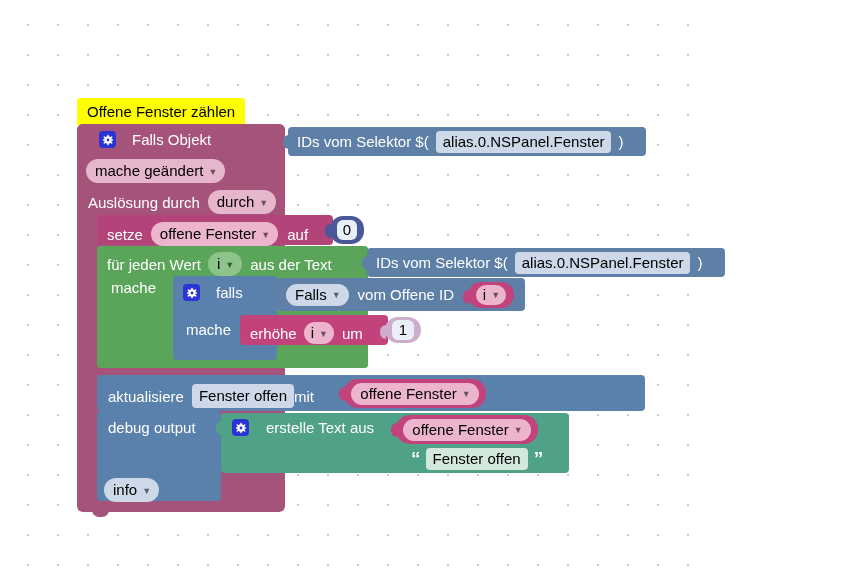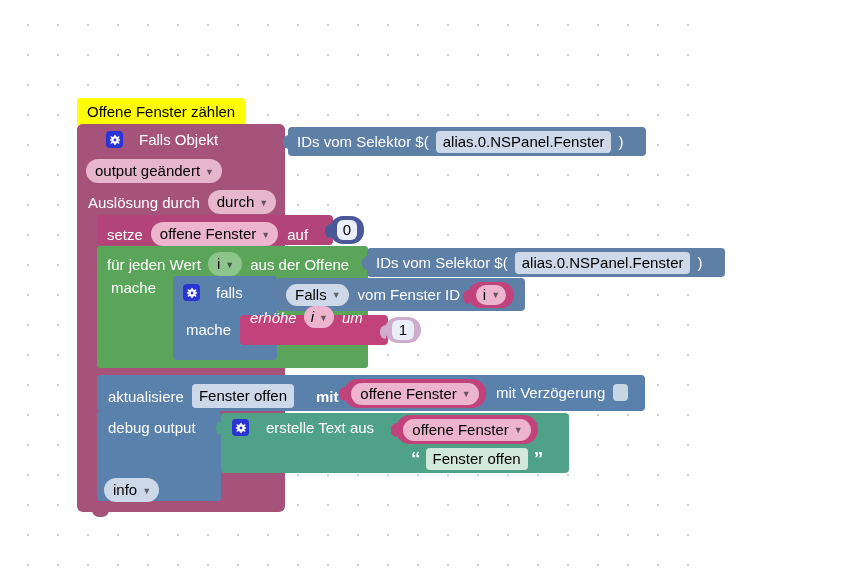--- a/index.html
+++ b/index.html
@@ -140,21 +140,21 @@
     <span>Offene Fenster zählen</span>
   </div>
 
   <div class="blk c-hat" style="left:77px; top:124px; width:208px; height:382px; border-radius:6px 6px 4px 4px;"></div>
 
   <div class="blk c-hat" style="left:77px; top:124px; width:208px; height:91px; border-radius:6px 6px 0 0;"></div>
 
   <div class="blk c-hat" style="left:77px; top:494px; width:208px; height:18px; border-radius:0 0 6px 6px;"></div>
   <div class="blk c-hat" style="left:92px; top:510px; width:17px; height:7px; border-radius:0 0 7px 7px;"></div>
 
-  <div class="row" style="left:106px; top:131px;justify-content:flex-end;">
+  <div class="row" style="left:99px; top:131px;justify-content:flex-end;">
     <span class="gear">
       <svg width="11" height="11" viewBox="0 0 24 24" aria-hidden="true">
         <path fill="#ffffff" d="M12 8.5a3.5 3.5 0 100 7 3.5 3.5 0 000-7zm0 5.2a1.7 1.7 0 110-3.4 1.7 1.7 0 010 3.4z"></path>
         <path fill="#ffffff" d="M20 13.6v-3.2l-2.3-.4a6 6 0 00-.7-1.7l1.3-1.9-2.2-2.2-1.9 1.3a6 6 0 00-1.7-.7L12.4 2.5H9.2L8.8 4.8a6 6 0 00-1.7.7L5.2 4.2 3 6.4l1.3 1.9a6 6 0 00-.7 1.7L1.3 10.4v3.2l2.3.4a6 6 0 00.7 1.7L3 17.6l2.2 2.2 1.9-1.3a6 6 0 001.7.7l.4 2.3h3.2l.4-2.3a6 6 0 001.7-.7l1.9 1.3 2.2-2.2-1.3-1.9a6 6 0 00.7-1.7l2.3-.4z" opacity="0"></path>
         <path fill="#ffffff" d="M12 2.2l1.5 2.1 2.5-.5.6 2.5 2.4 1-1 2.4 1.6 2-2 1.6.4 2.5-2.5.5-1.1 2.3-2.4-1-2.4 1-1.1-2.3-2.5-.5.4-2.5-2-1.6 1.6-2-1-2.4 2.4-1 .6-2.5 2.5.5z" opacity="0"></path>
       </svg>
       <svg width="12" height="12" viewBox="0 0 20 20" style="position:absolute" aria-hidden="true">
         <circle cx="10" cy="10" r="6.2" fill="#ffffff"></circle>
         <circle cx="10" cy="10" r="2.3" fill="#2a34d4"></circle>
         <g fill="#ffffff">
@@ -167,21 +167,21 @@
           <rect x="14.6" y="3.6" width="2.4" height="3.6" rx="1" transform="rotate(45 15.8 5.4)"></rect>
           <rect x="3.0" y="12.8" width="2.4" height="3.6" rx="1" transform="rotate(45 4.2 14.6)"></rect>
         </g>
       </svg>
     </span>
     <span class="lbl" style="margin-left:16px;">Falls Objekt</span>
   </div>
 
   <div class="row" style="left:86px; top:159px;">
     <span class="dd pill-hat">
-      <span>output geändert</span>
+      <span>mache geändert</span>
       <span class="car">▼</span>
     </span>
   </div>
 
   <div class="row" style="left:88px; top:190px;">
     <span class="lbl">Auslösung durch</span>
     <span class="dd pill-hat" style="margin-left:8px;">
       <span>durch</span>
       <span class="car">▼</span>
     </span>
@@ -214,21 +214,21 @@
   <div class="blk c-loop" style="left:97px; top:246px; width:271px; height:122px; border-radius:4px;"></div>
   <div class="blk c-loop" style="left:97px; top:246px; width:271px; height:28px; border-radius:4px 4px 0 0;"></div>
   <div class="blk c-loop" style="left:97px; top:352px; width:271px; height:16px; border-radius:0 0 4px 4px;"></div>
 
   <div class="row" style="left:107px; top:252px;">
     <span class="lbl">für jeden Wert</span>
     <span class="dd" style="margin-left:7px; background:#8cc48c;">
       <span>i</span>
       <span class="car">▼</span>
     </span>
-    <span class="lbl" style="margin-left:8px;">aus der Offene</span>
+    <span class="lbl" style="margin-left:8px;">aus der Text</span>
   </div>
 
   <div class="row" style="left:111px; top:279px;">
     <span class="lbl">mache</span>
   </div>
 
   <div class="blk c-sel plug" style="left:367px; top:248px; width:358px; height:29px;">
     <div class="row" style="left:9px; top:0; height:29px;">
       <span class="lbl">IDs vom Selektor $(</span>
       <span class="fld pill-sel" style="margin-left:7px;">alias.0.NSPanel.Fenster</span>
@@ -262,67 +262,63 @@
   <div class="row" style="left:186px; top:321px;">
     <span class="lbl">mache</span>
   </div>
 
   <div class="blk c-sel plug" style="left:277px; top:278px; width:248px; height:33px;">
     <div class="row" style="left:9px; top:0; height:33px;">
       <span class="dd pill-sel">
         <span>Falls</span>
         <span class="car">▼</span>
       </span>
-      <span class="lbl" style="margin-left:9px;">vom Fenster ID</span>
+      <span class="lbl" style="margin-left:9px;">vom Offene ID</span>
     </div>
   </div>
 
   <div class="blk c-varg plug" style="left:468px; top:282px; width:46px; height:26px; border-radius:13px;">
     <div class="row" style="left:0; top:0; width:46px; height:26px; justify-content:center;">
       <span class="dd pill-var" style="padding:2px 6px 3px 7px;">
         <span>i</span>
         <span class="car">▼</span>
       </span>
     </div>
   </div>
 
   <div class="blk c-varg" style="left:240px; top:315px; width:148px; height:30px; border-radius:4px;"></div>
-  <div class="row" style="left:250px; top:306px;font-style:italic;">
+  <div class="row" style="left:250px; top:322px;">
     <span class="lbl">erhöhe</span>
     <span class="dd pill-var" style="margin-left:7px; padding:2px 6px 3px 7px;">
       <span>i</span>
       <span class="car">▼</span>
     </span>
     <span class="lbl" style="margin-left:8px;">um</span>
   </div>
 
   <div class="blk c-num2 plug" style="left:385px; top:317px; width:36px; height:26px; border-radius:13px;">
     <div class="row" style="left:0; top:0; width:36px; height:26px; justify-content:center;">
       <span class="fld pill-num" style="border-radius:6px; padding:2px 7px 3px 7px;">1</span>
     </div>
   </div>
 
   <div class="blk c-act" style="left:97px; top:375px; width:548px; height:36px; border-radius:4px;"></div>
   <div class="row" style="left:108px; top:384px;">
     <span class="lbl">aktualisiere</span>
     <span class="fld pill-sel" style="margin-left:8px;">Fenster offen</span>
-    <span class="lbl" style="margin-left:22px;font-weight:bold;">mit</span>
+    <span class="lbl" style="margin-left:0;">mit</span>
   </div>
 
   <div class="blk c-varg plug" style="left:344px; top:379px; width:142px; height:29px; border-radius:14px;">
     <div class="row" style="left:0; top:0; width:142px; height:29px; justify-content:center;">
       <span class="dd pill-var">
         <span>offene Fenster</span>
         <span class="car">▼</span>
       </span>
     </div>
-  </div>
-  <div class="row" style="left:496px; top:384px;">
-    <span class="lbl">mit Verzögerung</span>
-    <span class="cbx" style="margin-left:8px;"></span>
   </div>
 
   <div class="blk c-act" style="left:97px; top:411px; width:124px; height:90px; border-radius:4px;"></div>
   <div class="row" style="left:108px; top:419px;">
     <span class="lbl">debug output</span>
   </div>
   <div class="row" style="left:104px; top:478px;">
     <span class="dd pill-sel">
       <span>info</span>
       <span class="car">▼</span>

